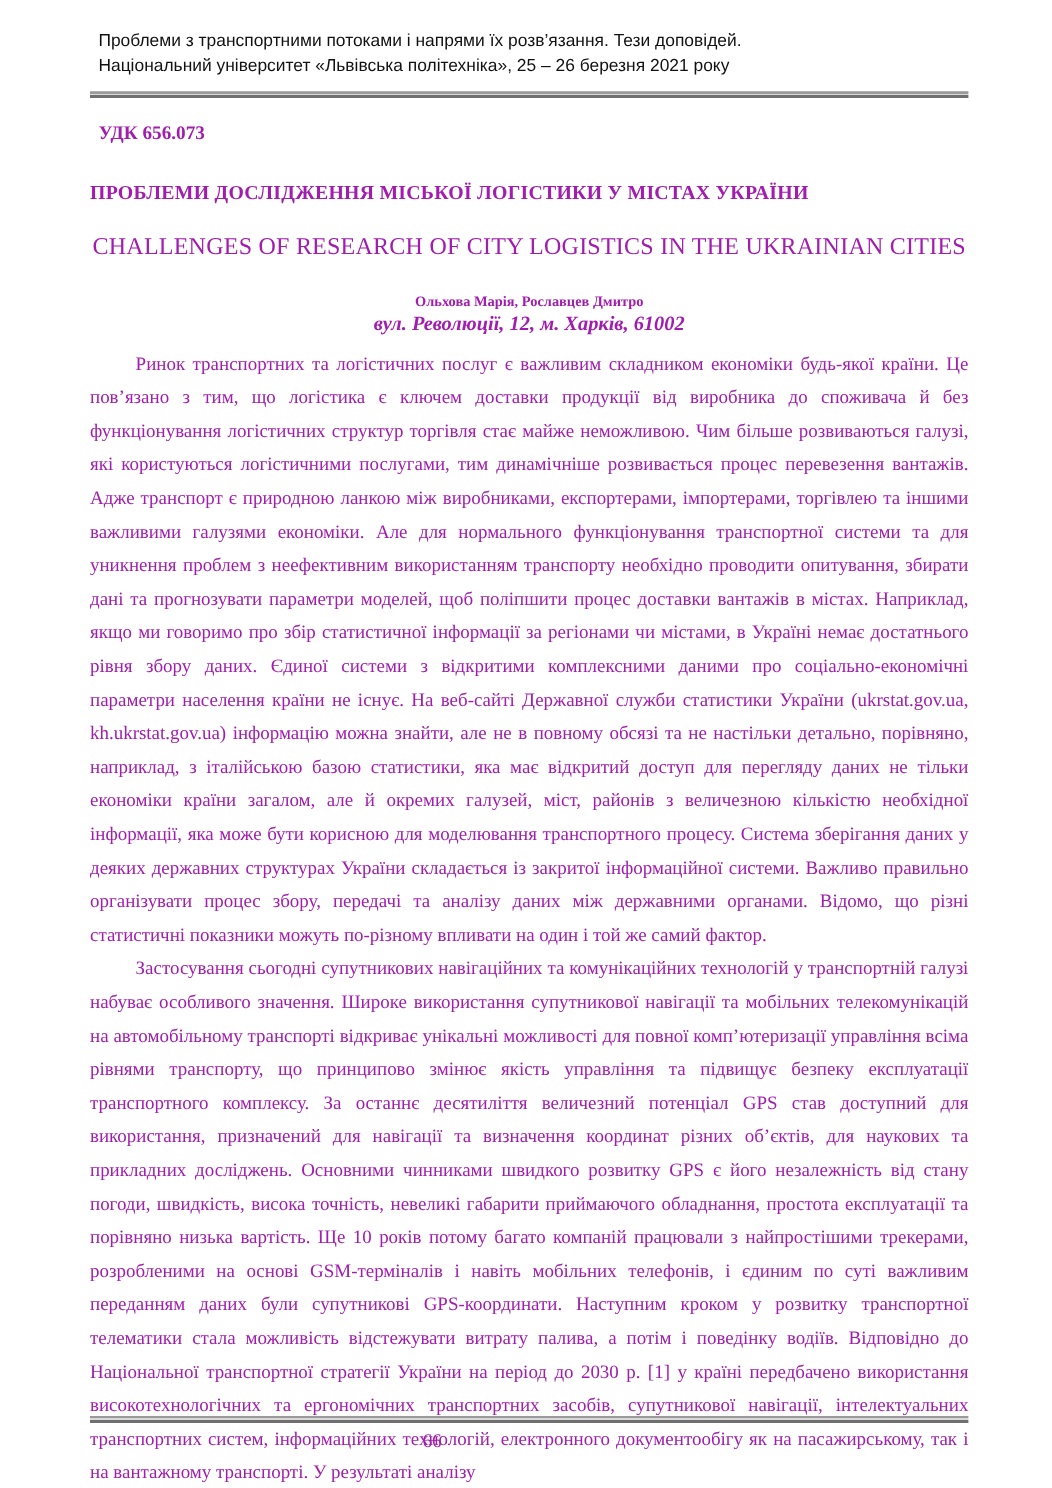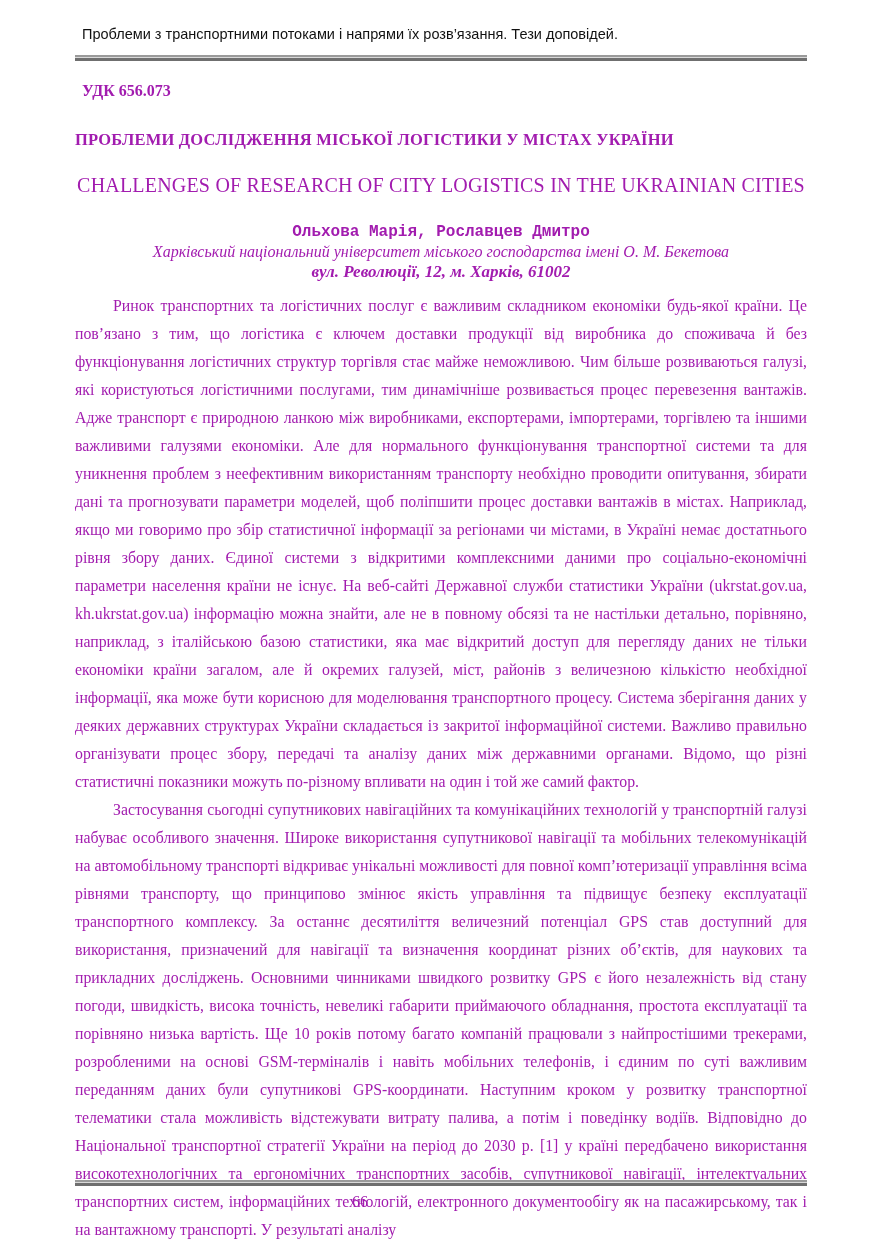--- a/index.html
+++ b/index.html
@@ -65,23 +65,22 @@
   }
   .title-en {
     margin-top: 24px;
     text-align: center;
     font-size: 20px;
     letter-spacing: 0.2px;
   }
   .authors {
     margin-top: 26px;
     text-align: center;
-    font-size: 16px;
+    font-size: 12px;
     font-weight: bold;
-    font-family: Liberation Mono, monospace;
   }
   .affiliation {
     margin-top: 2px;
     text-align: center;
     font-size: 16px;
     font-style: italic;
   }
   .address {
     margin-top: 1px;
     text-align: center;
@@ -117,33 +116,33 @@
   }
 </style>
 </head>
 <body>
 
 <div class="page">
   <div class="content">
 
     <div class="running-head">
       <div>Проблеми з транспортними потоками і напрями їх розв’язання. Тези доповідей.</div>
+      <div>Національний університет «Львівська політехніка», 25 – 26 березня 2021 року</div>
     </div>
 
     <div class="rule rule-top"></div>
 
     <div class="serif udc">УДК 656.073</div>
 
     <div class="serif title-uk">ПРОБЛЕМИ ДОСЛІДЖЕННЯ МІСЬКОЇ ЛОГІСТИКИ У МІСТАХ УКРАЇНИ</div>
 
     <div class="serif title-en">CHALLENGES OF RESEARCH OF CITY LOGISTICS IN THE UKRAINIAN CITIES</div>
 
     <div class="serif authors">Ольхова Марія, Рославцев Дмитро</div>
 
-    <div class="serif affiliation">Харківський національний університет міського господарства імені О. М. Бекетова</div>
 
     <div class="serif address">вул. Революції, 12, м. Харків, 61002</div>
 
 
     <div class="serif body-text">
       <p>Ринок транспортних та логістичних послуг є важливим складником економіки будь-якої країни. Це пов’язано з тим, що логістика є ключем доставки продукції від виробника до споживача й без функціонування логістичних структур торгівля стає майже неможливою. Чим більше розвиваються галузі, які користуються логістичними послугами, тим динамічніше розвивається процес перевезення вантажів. Адже транспорт є природною ланкою між виробниками, експортерами, імпортерами, торгівлею та іншими важливими галузями економіки. Але для нормального функціонування транспортної системи та для уникнення проблем з неефективним використанням транспорту необхідно проводити опитування, збирати дані та прогнозувати параметри моделей, щоб поліпшити процес доставки вантажів в містах. Наприклад, якщо ми говоримо про збір статистичної інформації за регіонами чи містами, в Україні немає достатнього рівня збору даних. Єдиної системи з відкритими комплексними даними про соціально-економічні параметри населення країни не існує. На веб-сайті Державної служби статистики України (ukrstat.gov.ua, kh.ukrstat.gov.ua) інформацію можна знайти, але не в повному обсязі та не настільки детально, порівняно, наприклад, з італійською базою статистики, яка має відкритий доступ для перегляду даних не тільки економіки країни загалом, але й окремих галузей, міст, районів з величезною кількістю необхідної інформації, яка може бути корисною для моделювання транспортного процесу. Система зберігання даних у деяких державних структурах України складається із закритої інформаційної системи. Важливо правильно організувати процес збору, передачі та аналізу даних між державними органами. Відомо, що різні статистичні показники можуть по-різному впливати на один і той же самий фактор.</p>
       <p>Застосування сьогодні супутникових навігаційних та комунікаційних технологій у транспортній галузі набуває особливого значення. Широке використання супутникової навігації та мобільних телекомунікацій на автомобільному транспорті відкриває унікальні можливості для повної комп’ютеризації управління всіма рівнями транспорту, що принципово змінює якість управління та підвищує безпеку експлуатації транспортного комплексу. За останнє десятиліття величезний потенціал GPS став доступний для використання, призначений для навігації та визначення координат різних об’єктів, для наукових та прикладних досліджень. Основними чинниками швидкого розвитку GPS є його незалежність від стану погоди, швидкість, висока точність, невеликі габарити приймаючого обладнання, простота експлуатації та порівняно низька вартість. Ще 10 років потому багато компаній працювали з найпростішими трекерами, розробленими на основі GSM-терміналів і навіть мобільних телефонів, і єдиним по суті важливим переданням даних були супутникові GPS-координати. Наступним кроком у розвитку транспортної телематики стала можливість відстежувати витрату палива, а потім і поведінку водіїв. Відповідно до Національної транспортної стратегії України на період до 2030 р. [1] у країні передбачено використання високотехнологічних та ергономічних транспортних засобів, супутникової навігації, інтелектуальних транспортних систем, інформаційних технологій, електронного документообігу як на пасажирському, так і на вантажному транспорті. У результаті аналізу</p>
     </div>
 
   </div>

